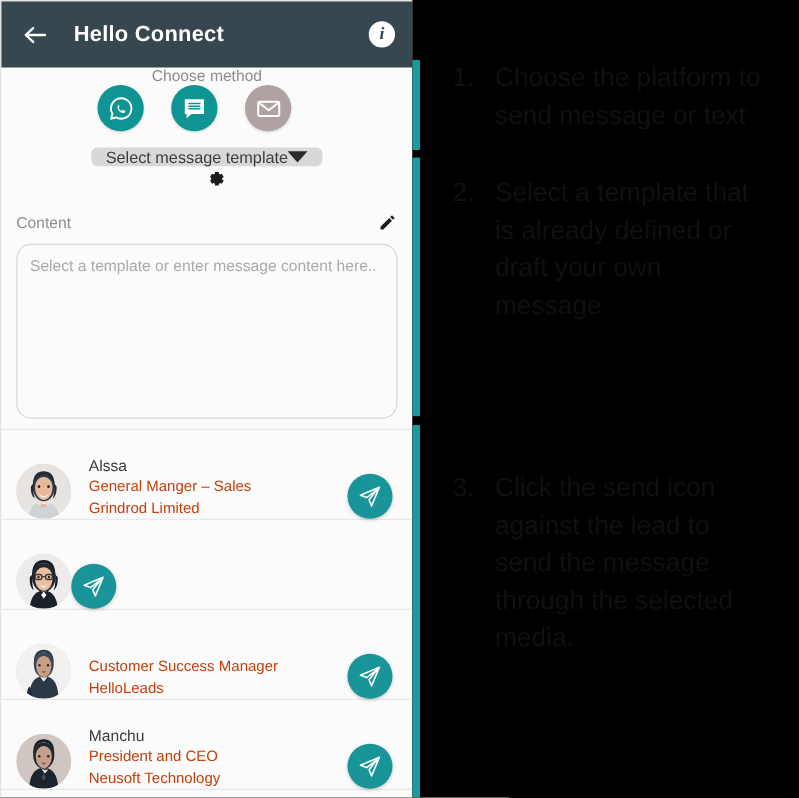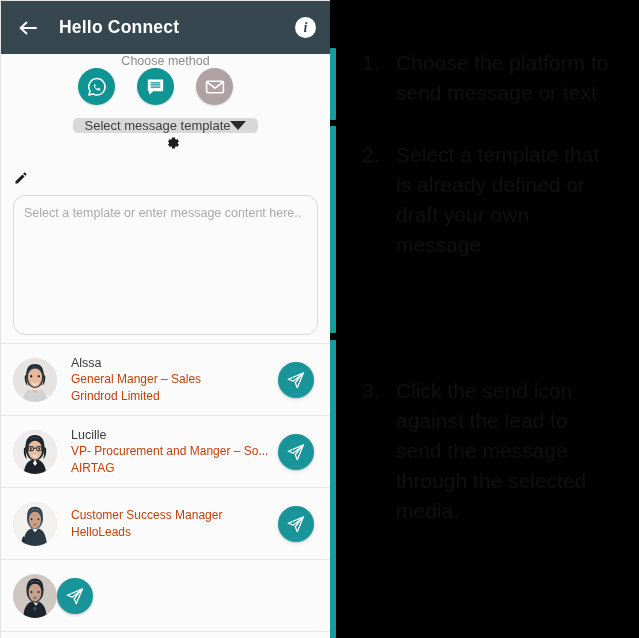--- a/index.html
+++ b/index.html
@@ -152,21 +152,21 @@
     color:#aaaaaa;
     font-size:12.5px;
   }
 
   
   .list{
     margin-top:8px;
     border-top:1px solid #e8e8e8;
   }
   .row{
-    display:flex;align-items:center;
+    display:flex;align-items:flex-end;
     height:72px;
     padding:0 12px;
     box-sizing:border-box;
     border-bottom:1px solid #e8e8e8;
     cursor:pointer;
   }
   .avatar{
     width:44px;height:44px;flex:0 0 44px;
     border-radius:50%;
     overflow:hidden;
@@ -295,20 +295,21 @@
       </div>
       <div class="gear">
         <svg width="20" height="20" viewBox="0 0 24 24">
           <path fill="#1c1c1c" d="M12 8.3a3.7 3.7 0 1 0 0 7.4 3.7 3.7 0 0 0 0-7.4zm0 5.5a1.8 1.8 0 1 1 0-3.6 1.8 1.8 0 0 1 0 3.6z"></path>
           <path fill="#1c1c1c" d="M20.4 13.6l-1.6-.9a7 7 0 0 0 0-1.4l1.6-.9-1.9-3.3-1.6.9a6.9 6.9 0 0 0-1.2-.7V5.5h-3.8v1.8a6.9 6.9 0 0 0-1.2.7l-1.6-.9-1.9 3.3 1.6.9a7 7 0 0 0 0 1.4l-1.6.9 1.9 3.3 1.6-.9c.38.28.78.51 1.2.7v1.8h3.8v-1.8c.42-.19.82-.42 1.2-.7l1.6.9z"></path>
         </svg>
       </div>
     </div>
 
     <div class="content-head">
+      <div class="content-label">Content</div>
       <div class="pencil">
         <svg width="16" height="16" viewBox="0 0 24 24">
           <path fill="#1c1c1c" d="M3.6 17.1v3.3h3.3L17.4 9.9l-3.3-3.3zM20.1 7.2a.9.9 0 0 0 0-1.25l-2.05-2.05a.9.9 0 0 0-1.25 0l-1.6 1.6 3.3 3.3z"></path>
         </svg>
       </div>
     </div>
 
     <div class="textarea">
       <div class="ta-ph">Select a template or enter message content here..</div>
     </div>
@@ -356,25 +357,20 @@
               <rect x="23.5" y="16.6" width="5.3" height="4" rx="1.6"></rect>
               <line x1="20.5" y1="18.3" x2="23.5" y2="18.3"></line>
             </g>
             <ellipse cx="17.8" cy="18.6" rx=".95" ry="1.1" fill="#2a2420"></ellipse>
             <ellipse cx="26.2" cy="18.6" rx=".95" ry="1.1" fill="#2a2420"></ellipse>
             <path d="M19.3 24.3c.9 1 1.8 1.5 2.7 1.5s1.8-.5 2.7-1.5c-.7 2-1.6 2.8-2.7 2.8s-2-.8-2.7-2.8z" fill="#ffffff"></path>
             <path d="M19.5 29.5c1.2 1.8 3.8 1.8 5 0 5 1.6 8 5.5 8.8 14.5H10.7c.8-9 3.8-12.9 8.8-14.5z" fill="#1b222a"></path>
             <path d="M22 30.2 19.9 33l2.1 3 2.1-3z" fill="#ffffff"></path>
           </svg>
         </div>
-        <div class="rinfo">
-          <div class="rname">Lucille</div>
-          <div class="rtitle">VP- Procurement and Manger – So...</div>
-          <div class="rcomp">AIRTAG</div>
-        </div>
         <div class="send">
           <svg width="20" height="20" viewBox="0 0 24 24">
             <path d="M21 3.4 2.8 11.1l6.1 2.2 9.6-7.4-7.4 9.4 2.4 5.9z" fill="none" stroke="#ffffff" stroke-width="1.5" stroke-linejoin="round"></path>
           </svg>
         </div>
       </div>
 
       <div class="row">
         <div class="avatar">
           <svg width="44" height="44" viewBox="0 0 44 44">
@@ -410,20 +406,25 @@
             <path d="M15.6 18c0-4.8 2.9-8.2 6.4-8.2s6.4 3.4 6.4 8.2c0 5.7-3 9.5-6.4 9.5s-6.4-3.8-6.4-9.5z" fill="#c3a08b"></path>
             <path d="M13.7 16c1-6.4 4.3-9.2 8.3-9.2s7.3 2.8 8.3 9.2c.6-8.3-3.4-11.6-8.3-11.6S13.1 7.7 13.7 16z" fill="#171f27"></path>
             <ellipse cx="18.4" cy="18" rx=".95" ry="1.05" fill="#241f1b"></ellipse>
             <ellipse cx="25.6" cy="18" rx=".95" ry="1.05" fill="#241f1b"></ellipse>
             <path d="M20.3 23h3.4c0 1.05-.76 1.8-1.7 1.8s-1.7-.75-1.7-1.8z" fill="#8a6450"></path>
             <path d="M19.4 27.3c1.5 1.8 3.7 1.8 5.2 0 5.4 1.7 8.4 5.8 9.2 16.7H10.2c.8-10.9 3.8-15 9.2-16.7z" fill="#1b232c"></path>
             <path d="M19.6 27.4c1.3 2.3 5.5 2.3 6.8 0l-3.4 4.3z" fill="#f0eeec"></path>
             <path d="M22 31.8 20.2 35l1.8 2.6 1.8-2.6z" fill="#3d4a57"></path>
           </svg>
         </div>
+        <div class="rinfo">
+          <div class="rname">Manchu</div>
+          <div class="rtitle">President and CEO</div>
+          <div class="rcomp">Neusoft Technology</div>
+        </div>
         <div class="send">
           <svg width="20" height="20" viewBox="0 0 24 24">
             <path d="M21 3.4 2.8 11.1l6.1 2.2 9.6-7.4-7.4 9.4 2.4 5.9z" fill="none" stroke="#ffffff" stroke-width="1.5" stroke-linejoin="round"></path>
           </svg>
         </div>
       </div>
 
     </div>
   </div>
 

